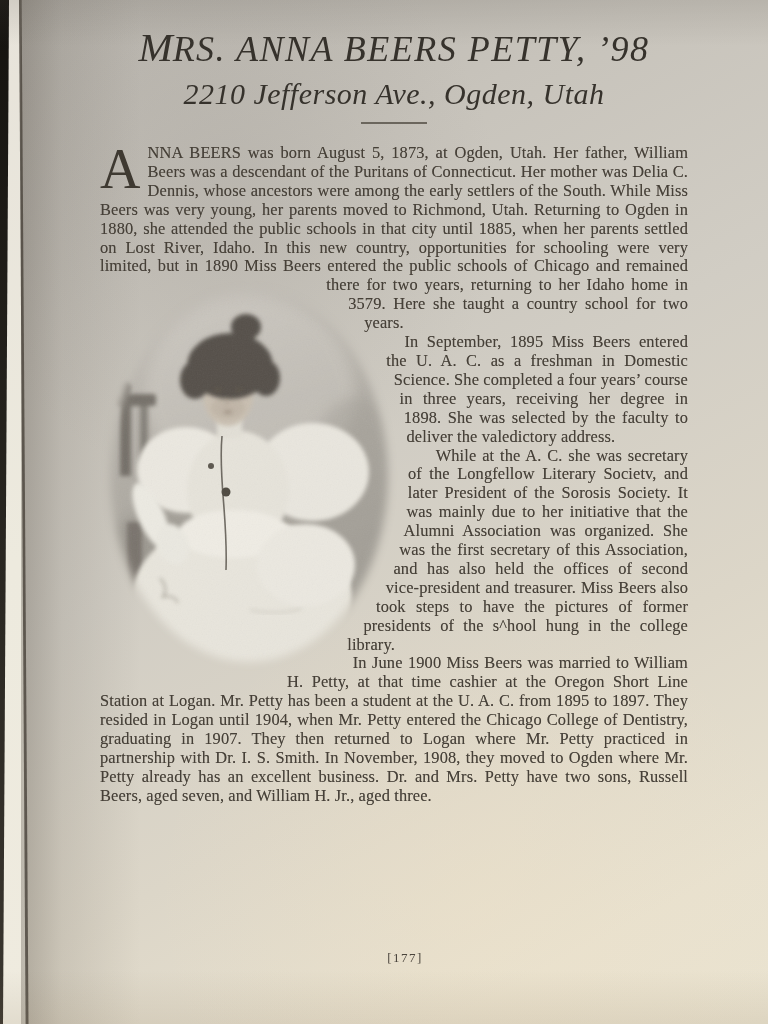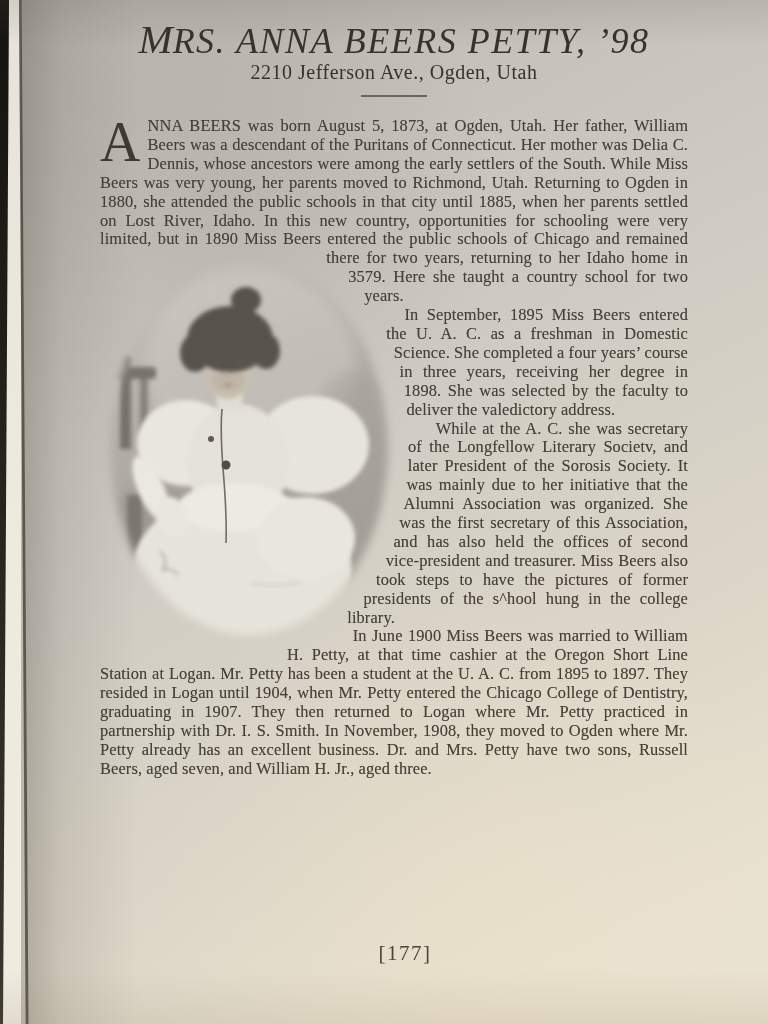--- a/index.html
+++ b/index.html
@@ -51,33 +51,34 @@
   }
 
   .page-content {
     position: absolute; left: 22px; top: 0; width: 746px; height: 1024px;
     padding: 0 80px 0 78px;
     box-sizing: border-box;
     color: #453f38;
   }
 
   
-  .doc-header { text-align: center; padding-top: 19px; color: #36322c; }
+  .doc-header { text-align: center; padding-top: 27px; color: #36322c; }
   .title-line {
     font-style: italic;
     font-size: 36px;
     letter-spacing: 1.5px;
     line-height: 1.0;
     white-space: nowrap;
   }
   .title-initial { font-size: 41px; letter-spacing: 0; }
   .subtitle-line {
-    font-size: 20px;
+    font-style: italic;
+    font-size: 30px;
     letter-spacing: .5px;
-    margin-top: 1px;
+    margin-top: 9px;
     white-space: nowrap;
   }
   .header-rule {
     width: 66px; height: 2px;
     margin: 11px auto 0 auto;
     background: #6b665d;
   }
 
   
   .body-copy {
@@ -108,21 +109,21 @@
     margin: 2px 8px 2px 0;
     shape-outside: ellipse(150px 196px at 149px 198px);
     shape-margin: 9px;
   }
   .photo-float svg { display: block; }
 
   
   .doc-footer {
     position: absolute; left: 100px; right: 80px; bottom: 58px;
     text-align: center;
-    font-size: 21px;
+    font-size: 13px;
     letter-spacing: 1.5px;
     color: #4a443c;
   }
 </style>
 </head>
 <body>
 
 <div class="scan">
   <div class="edge-underpage"></div>
   <div class="edge-black"></div>

